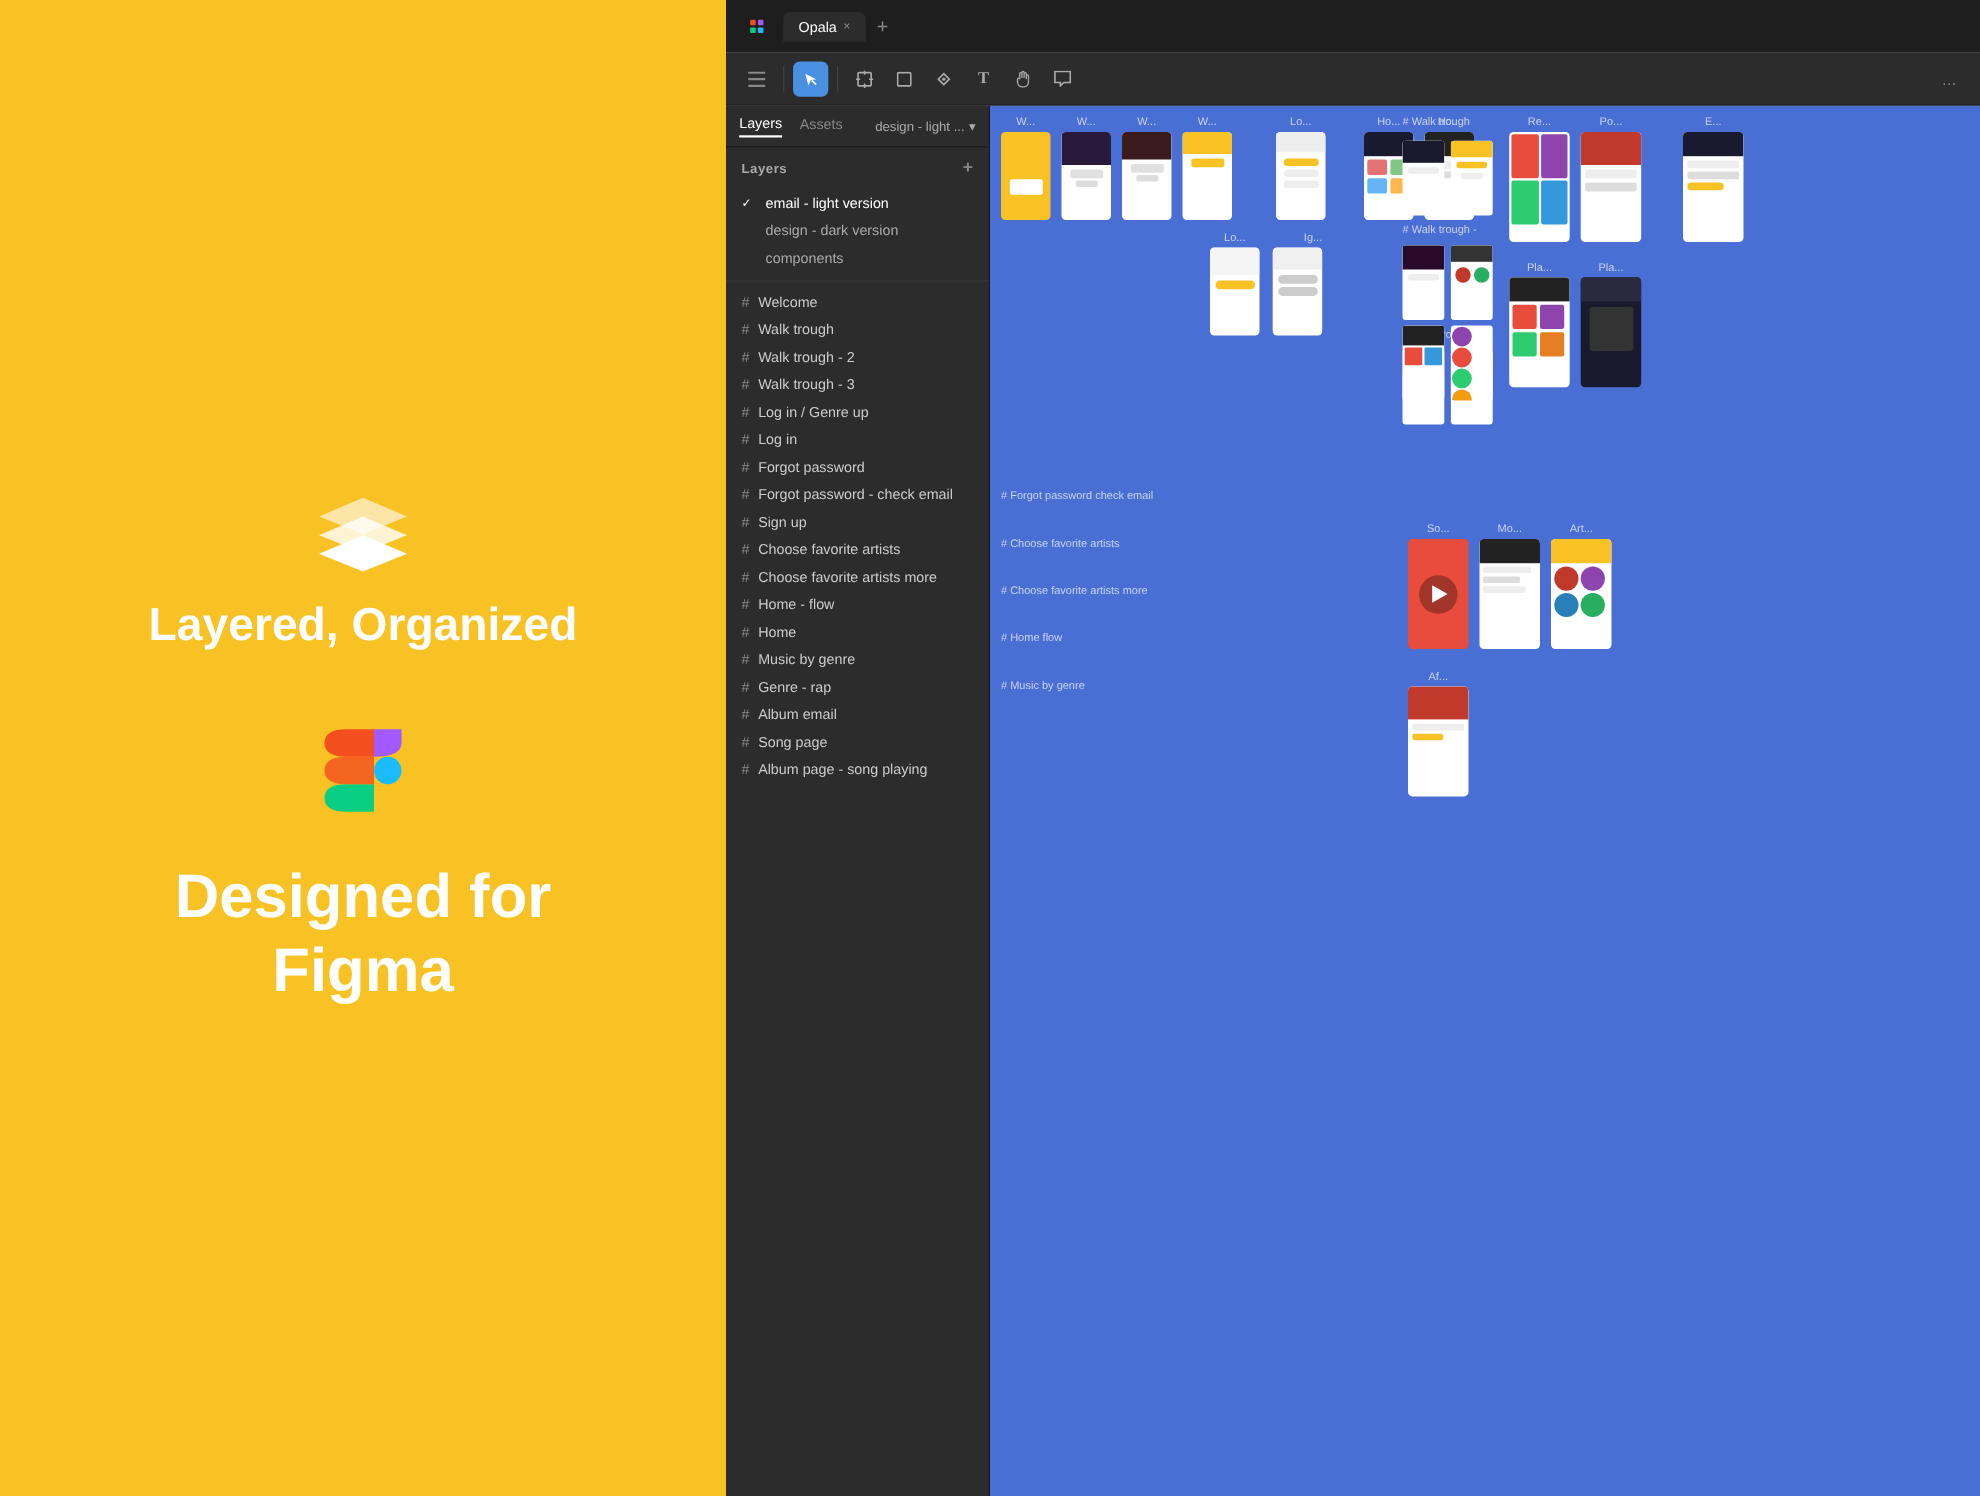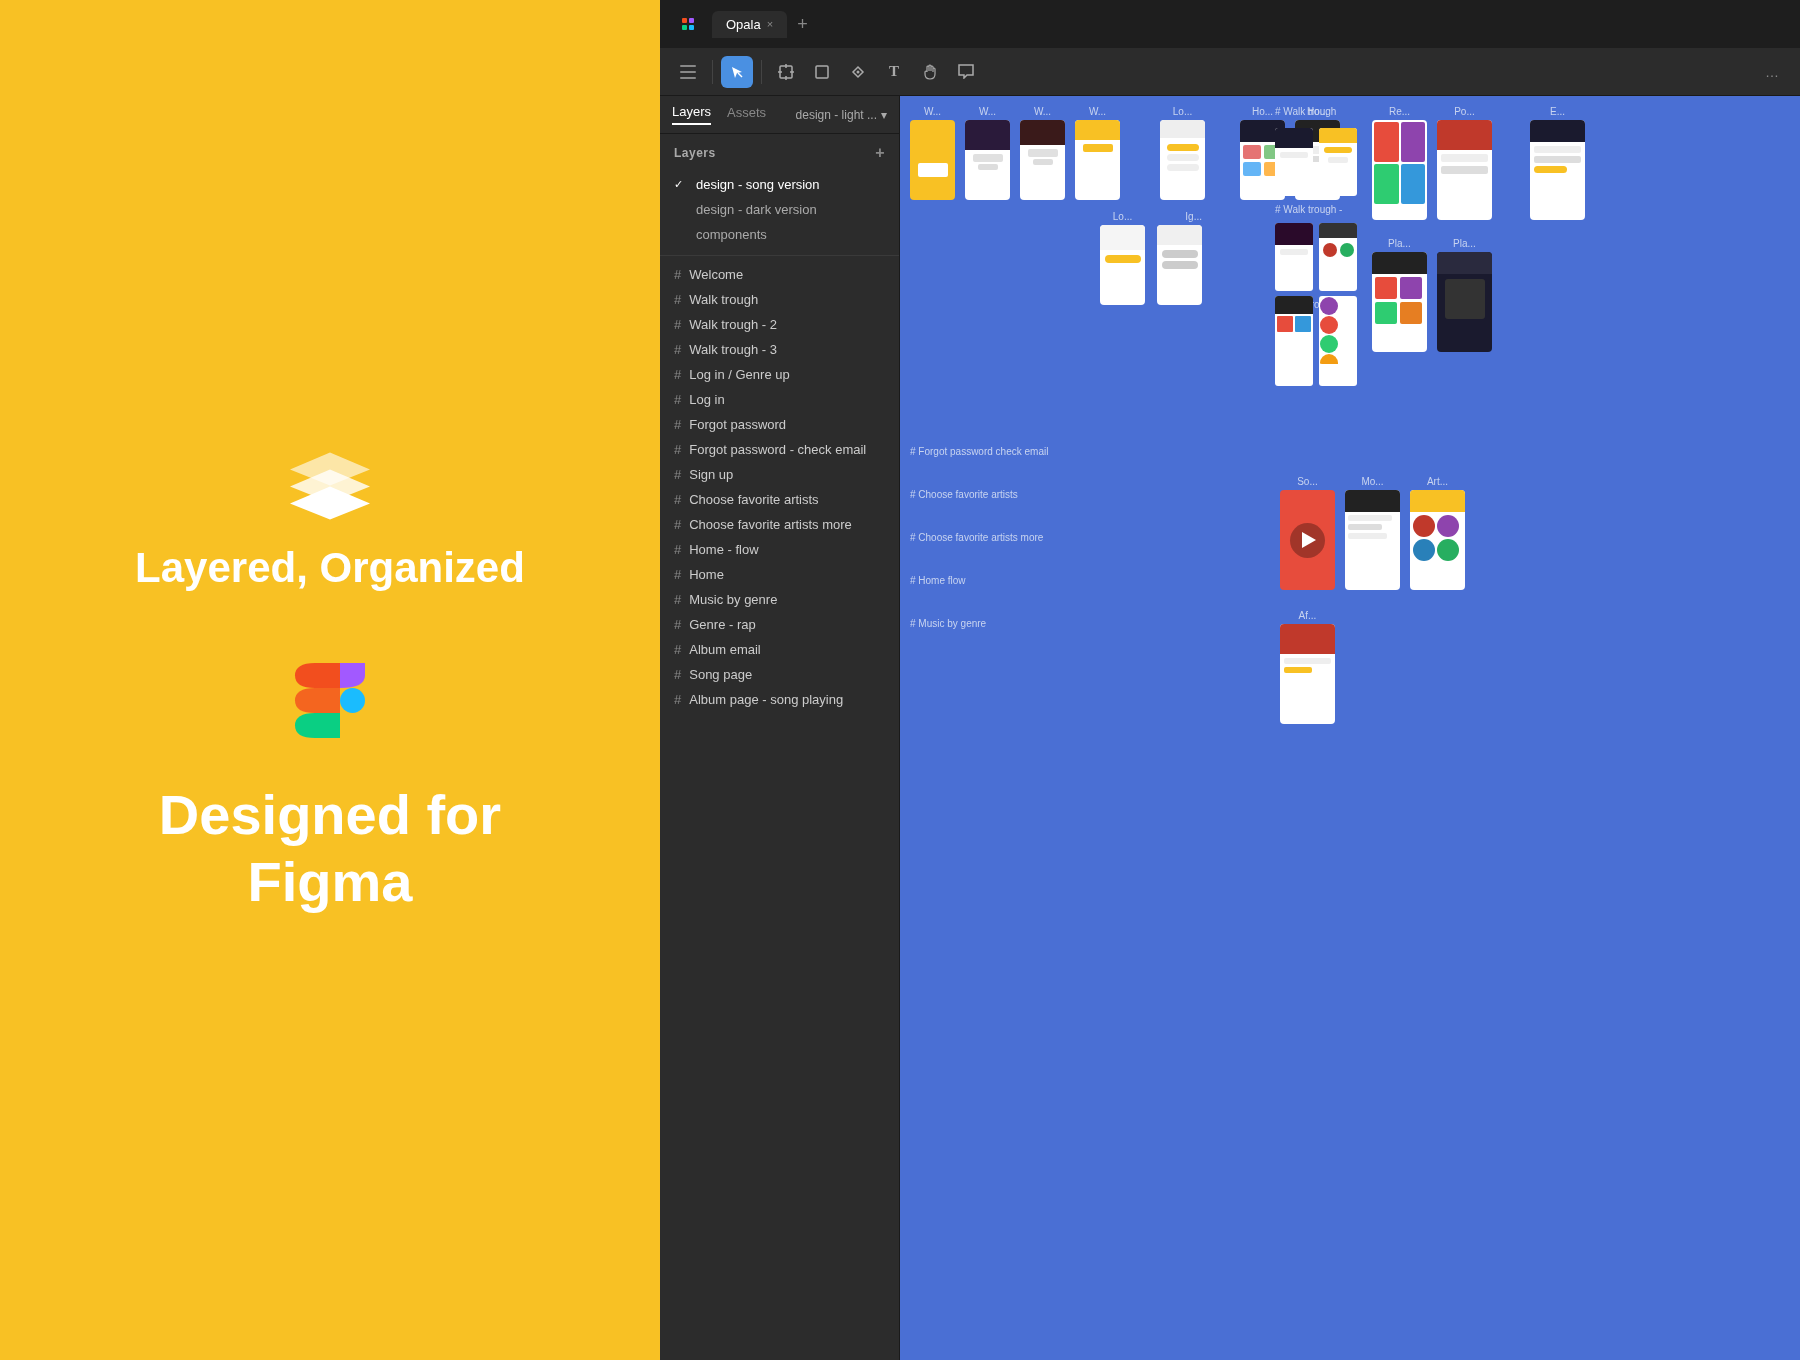--- a/index.html
+++ b/index.html
@@ -424,21 +424,21 @@
         </div>
       </div>
 
       <div class="pages-header">
         <span>Layers</span>
         <span class="pages-add">+</span>
       </div>
       <div class="pages-list">
         <div class="page-item active">
           <span class="page-check">✓</span>
-          <span>design - song version</span>
+          <span>email - light version</span>
         </div>
         <div class="page-item">
           <span class="page-check" style="visibility:hidden">✓</span>
           <span>design - dark version</span>
         </div>
         <div class="page-item">
           <span class="page-check" style="visibility:hidden">✓</span>
           <span>components</span>
         </div>
       </div>

